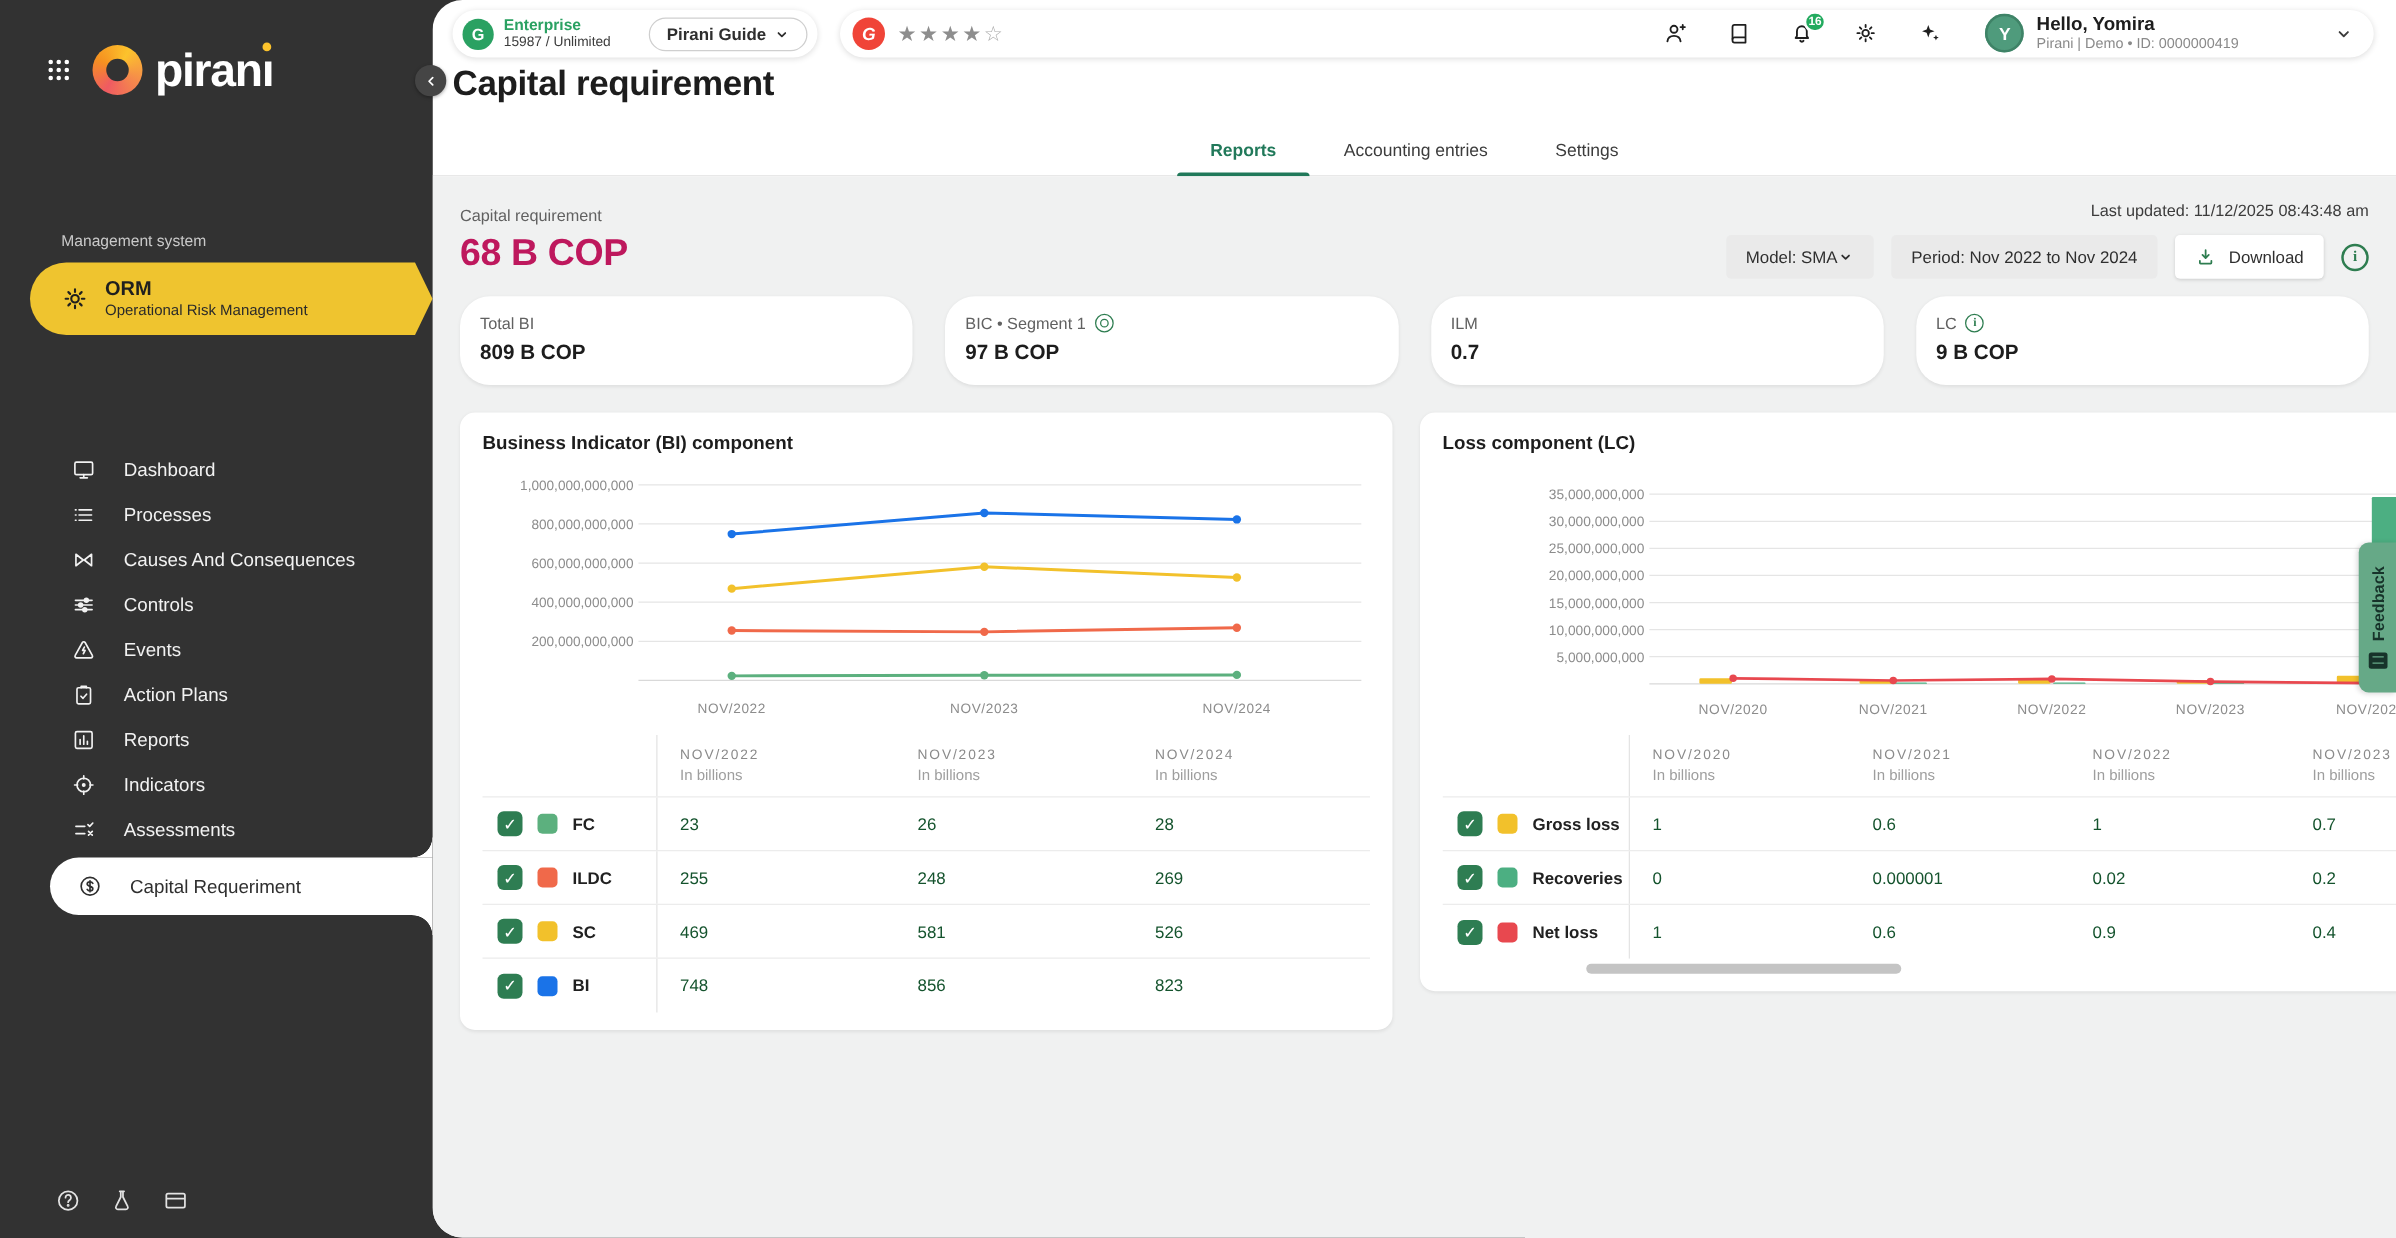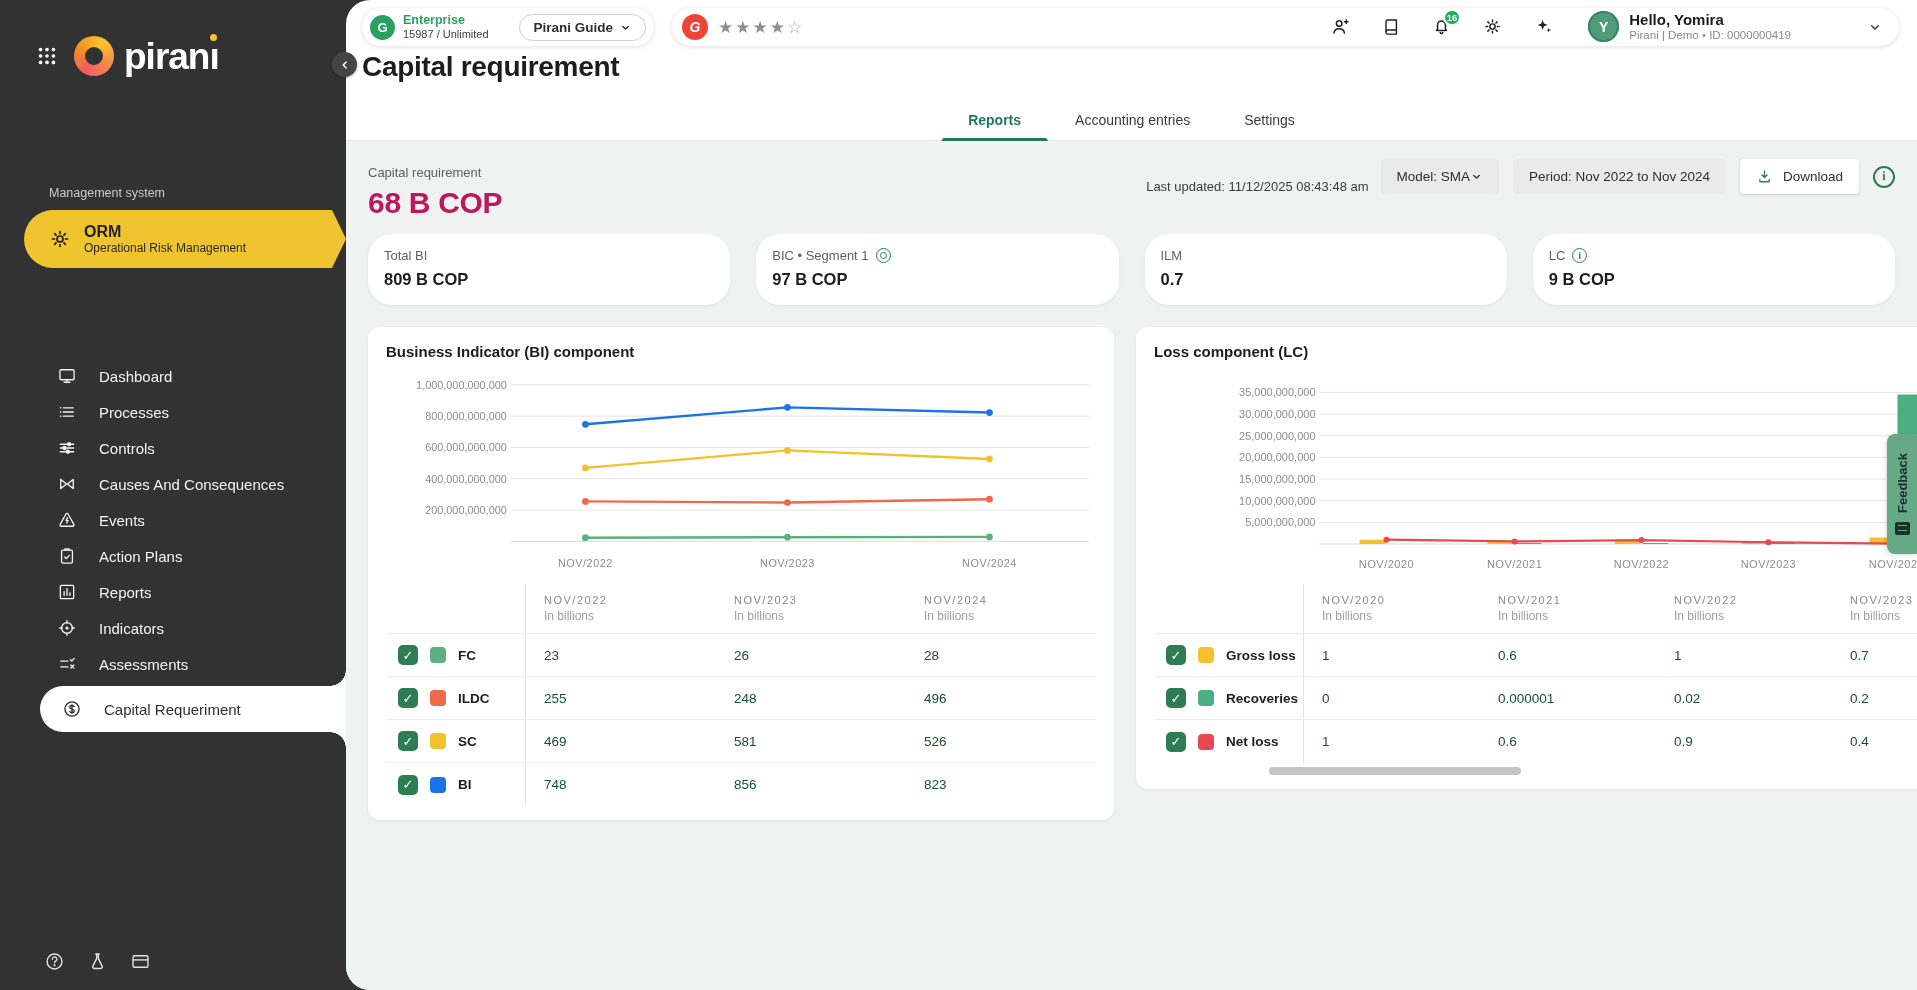--- a/index.html
+++ b/index.html
@@ -63,21 +63,21 @@
   .tab { position:relative; padding:13px 27px; font-size:14px; color:#3c3c3c; cursor:pointer; background:none; border:none; font-family:inherit; }
   .tab.active { color:#21795a; font-weight:700; }
   .tab.active::after { content:""; position:absolute; left:0; right:0; bottom:0; height:3px; border-radius:3px 3px 0 0; background:#21795a; }
 
   .body { position:absolute; top:141px; left:0; right:0; bottom:0; background:#f0f1f1; border-radius:0 0 0 24px; padding:18px 22px; overflow:hidden; }
 
   
   .summary-row { display:flex; justify-content:space-between; align-items:flex-start; }
   .summary-label { font-size:13px; color:#616161; margin-top:6px; }
   .summary-value { font-size:30px; font-weight:700; color:#be185d; margin-top:6px; letter-spacing:-.3px; }
-  .summary-right { display:flex; align-items:flex-end; gap:12px; }
+  .summary-right { display:flex; flex-direction:column; align-items:flex-end; gap:12px; }
   .last-updated { font-size:13px; color:#3c3c3c; margin-top:2px; }
   .controls { display:flex; align-items:center; gap:14px; }
   .ctl-pill { background:#eaeaea; border:none; border-radius:4px; height:35px; padding:0 16px; font-size:13.5px; color:#2f2f2f; font-family:inherit; display:flex; align-items:center; gap:0; cursor:pointer; }
   .download-btn { background:#fff; border:none; border-radius:4px; height:35px; padding:0 16px; font-size:13.5px; color:#2f2f2f; font-family:inherit; display:flex; align-items:center; gap:10px; box-shadow:0 1px 3px rgba(0,0,0,.15); cursor:pointer; }
   .download-btn svg { color:#2e7d50; }
   .info-circle { width:22px; height:22px; border-radius:50%; border:2px solid #2e7d50; color:#2e7d50; font-size:12px; font-weight:700; display:flex; align-items:center; justify-content:center; cursor:pointer; font-family:"Liberation Serif",serif; }
 
   
   .stat-cards { display:flex; gap:26px; margin-top:14px; }
   .stat-card { flex:1; background:#fff; border-radius:24px; box-shadow:0 1px 3px rgba(0,0,0,.07); padding:14px 16px 16px; }
@@ -168,32 +168,32 @@
         <span>Dashboard</span>
       </div>
       <div class="side-item">
         <svg width="20" height="20" viewBox="0 0 24 24" fill="none" stroke="currentColor" stroke-width="1.6" stroke-linecap="round" stroke-linejoin="round">
           <path d="M7.5 7h12M4 7h.6M7.5 12h12M4 12h.6M7.5 17h12M4 17h.6"></path>
         </svg>
         <span>Processes</span>
       </div>
       <div class="side-item">
         <svg width="20" height="20" viewBox="0 0 24 24" fill="none" stroke="currentColor" stroke-width="1.6" stroke-linecap="round" stroke-linejoin="round">
+          <path d="M4.5 6.5v11l7-5.5zM19.5 6.5v11l-7-5.5z"></path>
+        </svg>
+        <span>Causes And Consequences</span>
+      </div>
+      <div class="side-item">
+        <svg width="20" height="20" viewBox="0 0 24 24" fill="none" stroke="currentColor" stroke-width="1.6" stroke-linecap="round" stroke-linejoin="round">
           <path d="M4 7.5h16M4 12h16M4 16.5h16"></path>
           <circle cx="14.5" cy="7.5" r="1.8" fill="currentColor"></circle>
           <circle cx="9" cy="12" r="1.8" fill="currentColor"></circle>
           <circle cx="13" cy="16.5" r="1.8" fill="currentColor"></circle>
         </svg>
         <span>Controls</span>
-      </div>
-      <div class="side-item">
-        <svg width="20" height="20" viewBox="0 0 24 24" fill="none" stroke="currentColor" stroke-width="1.6" stroke-linecap="round" stroke-linejoin="round">
-          <path d="M4.5 6.5v11l7-5.5zM19.5 6.5v11l-7-5.5z"></path>
-        </svg>
-        <span>Causes And Consequences</span>
       </div>
       <div class="side-item">
         <svg width="20" height="20" viewBox="0 0 24 24" fill="none" stroke="currentColor" stroke-width="1.6" stroke-linecap="round" stroke-linejoin="round">
           <path d="M10.7 4.8L3.8 17.2a1.5 1.5 0 001.3 2.3h13.8a1.5 1.5 0 001.3-2.3L13.3 4.8a1.5 1.5 0 00-2.6 0z"></path>
           <path d="M12.6 9.2l-1.7 3.2h2.4l-1.7 3.2"></path>
         </svg>
         <span>Events</span>
       </div>
       <div class="side-item">
         <svg width="20" height="20" viewBox="0 0 24 24" fill="none" stroke="currentColor" stroke-width="1.6" stroke-linecap="round" stroke-linejoin="round">
@@ -478,21 +478,21 @@
                 <span class="swatch" style="background:#f0694a"></span>
                 <span class="lt-name">ILDC</span>
               </div>
               <div class="lt-val-cell" style="width: 190px;">
                 <span class="lt-value">255</span>
               </div>
               <div class="lt-val-cell" style="width: 190px;">
                 <span class="lt-value">248</span>
               </div>
               <div class="lt-val-cell" style="width: 190px;">
-                <span class="lt-value">496</span>
+                <span class="lt-value">269</span>
               </div>
             </div>
             <div class="lt-row lt-data">
               <div class="lt-label-cell" style="width: 140px;">
                 <span class="checkbox">✓</span>
                 <span class="swatch" style="background:#f2c12b"></span>
                 <span class="lt-name">SC</span>
               </div>
               <div class="lt-val-cell" style="width: 190px;">
                 <span class="lt-value">469</span>

